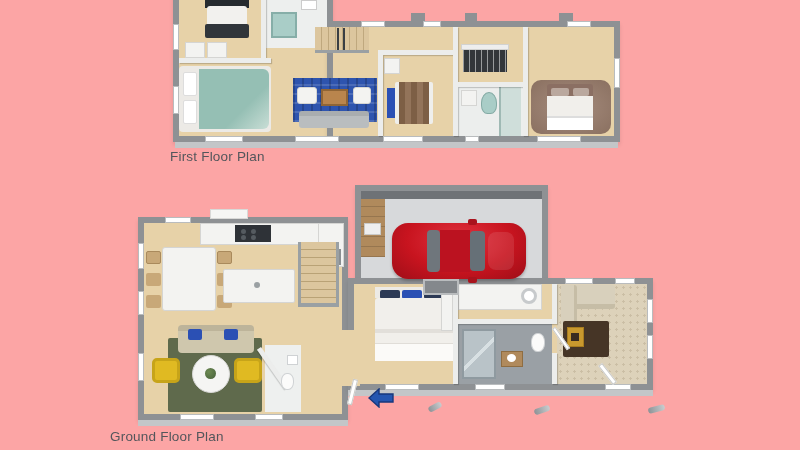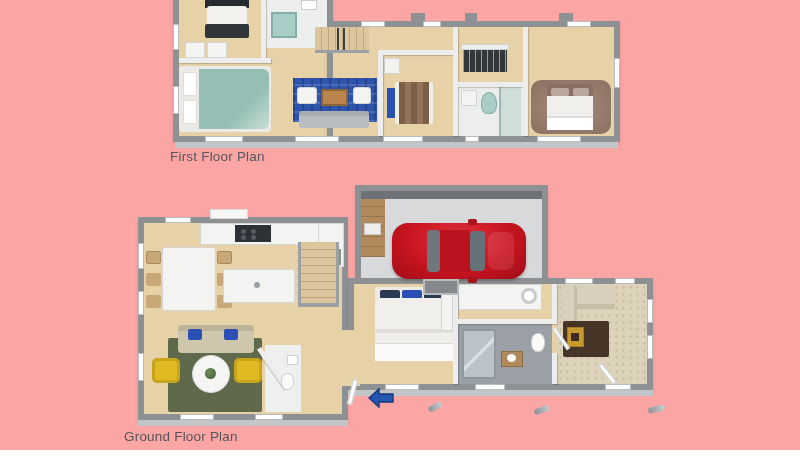--- a/index.html
+++ b/index.html
@@ -186,21 +186,21 @@
     <div class="win" style="left:30px;top:34px;width:26px;height:6px"></div>
     <div class="win" style="left:250px;top:201px;width:34px;height:6px"></div>
     <div class="win" style="left:340px;top:201px;width:30px;height:6px"></div>
     <div class="win" style="left:470px;top:201px;width:26px;height:6px"></div>
     <div class="win" style="left:512px;top:116px;width:6px;height:24px"></div>
     <div class="win" style="left:512px;top:152px;width:6px;height:24px"></div>
     <div class="win" style="left:430px;top:95px;width:28px;height:6px"></div>
     <div class="win" style="left:480px;top:95px;width:20px;height:6px"></div>
   </section>
 
-  <div class="lbl" style="left:124px;top:429px">Ground Floor Plan</div>
+  <div class="lbl" style="left:110px;top:429px">Ground Floor Plan</div>
 
   <svg class="f" style="left:368px;top:388px" width="26" height="20" viewBox="0 0 26 20">
     <path d="M1 10 L11 1 L11 6 L25 6 L25 14 L11 14 L11 19 Z" fill="#2456b0" stroke="#16377c" stroke-width="1.4"></path>
   </svg>
 
   <div class="f" style="left:428px;top:404px;width:14px;height:6px;border-radius:3px;background:linear-gradient(90deg,#8d9296,#c9cdcf);transform:rotate(-28deg)"></div>
   <div class="f" style="left:534px;top:407px;width:16px;height:6px;border-radius:3px;background:linear-gradient(90deg,#8d9296,#c9cdcf);transform:rotate(-18deg)"></div>
   <div class="f" style="left:648px;top:406px;width:17px;height:6px;border-radius:3px;background:linear-gradient(90deg,#8d9296,#c9cdcf);transform:rotate(-15deg)"></div>
 
 </div>

